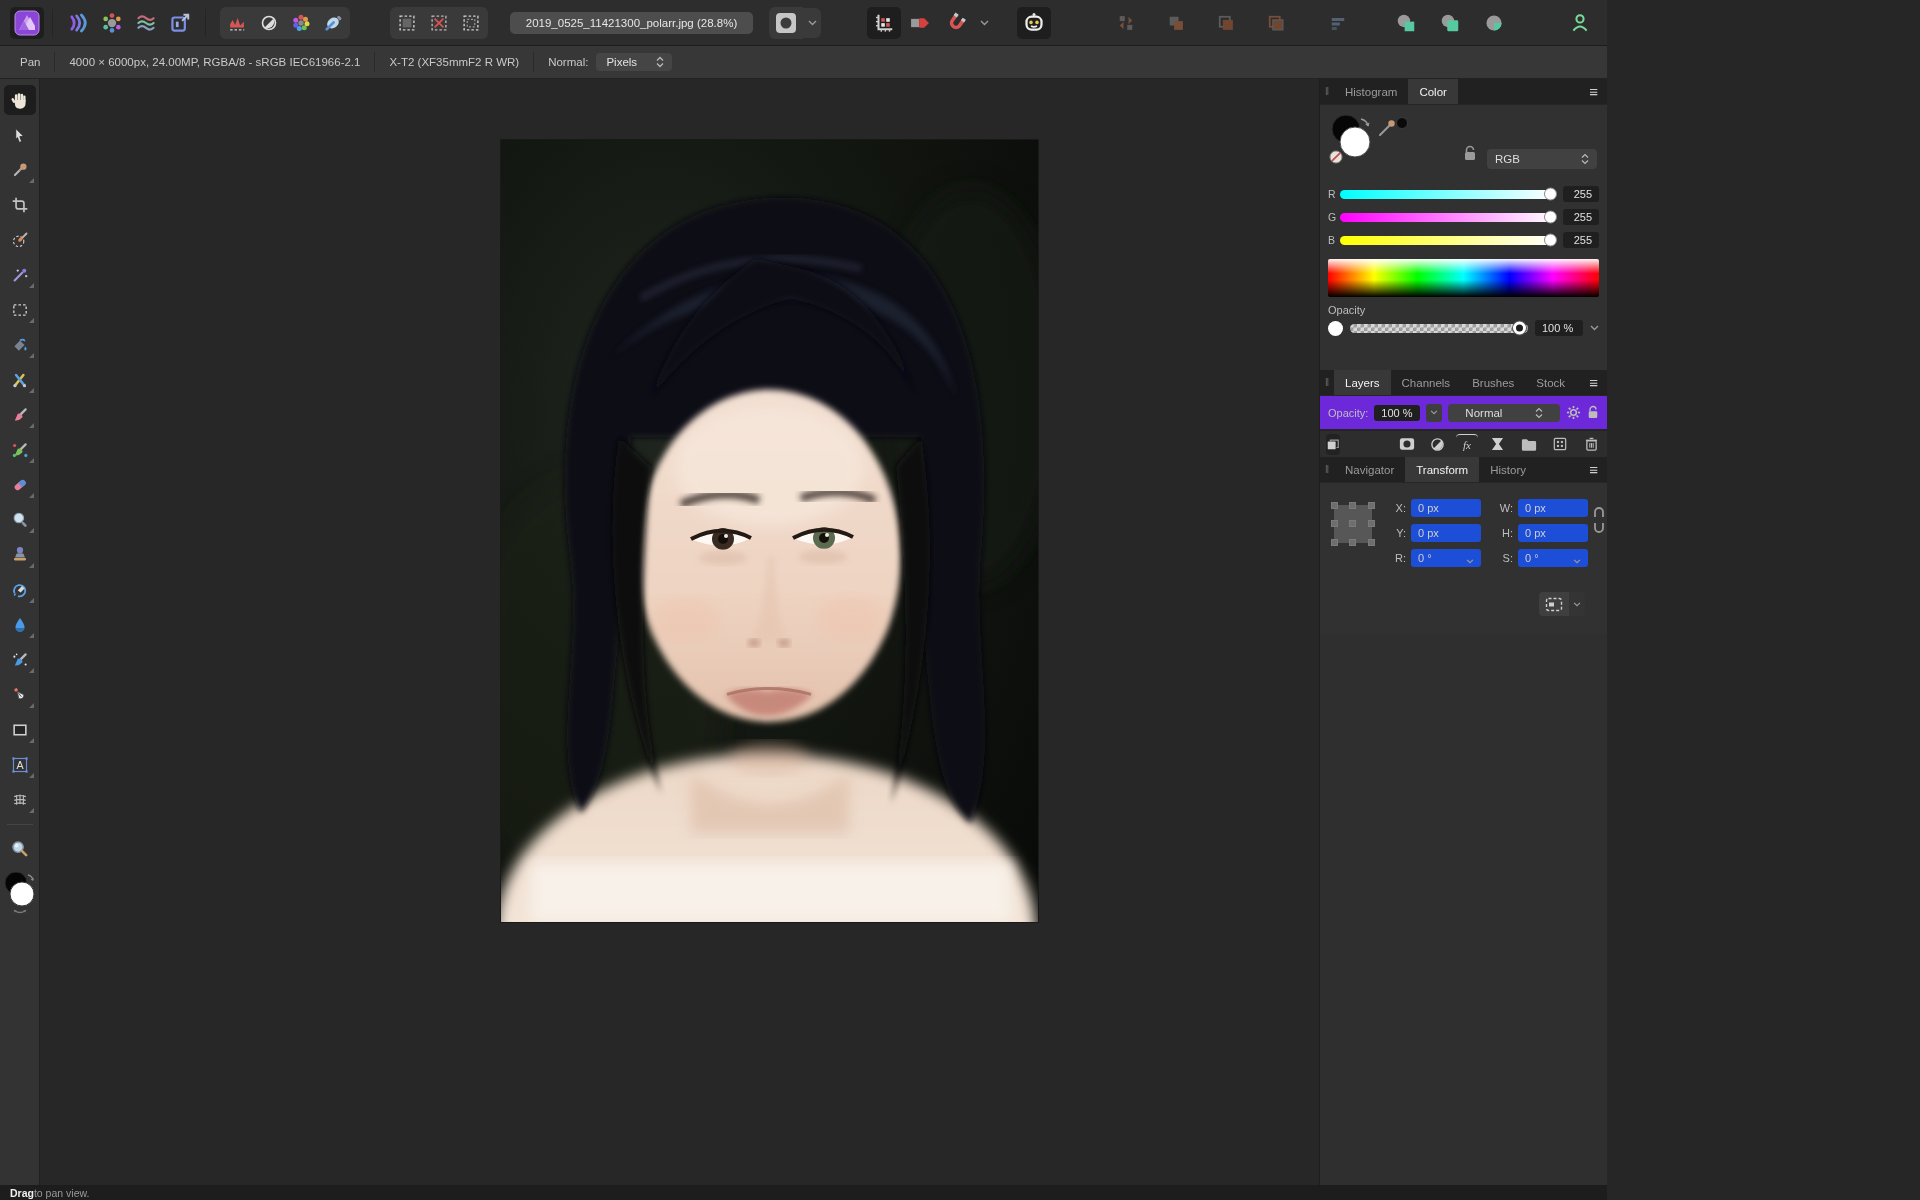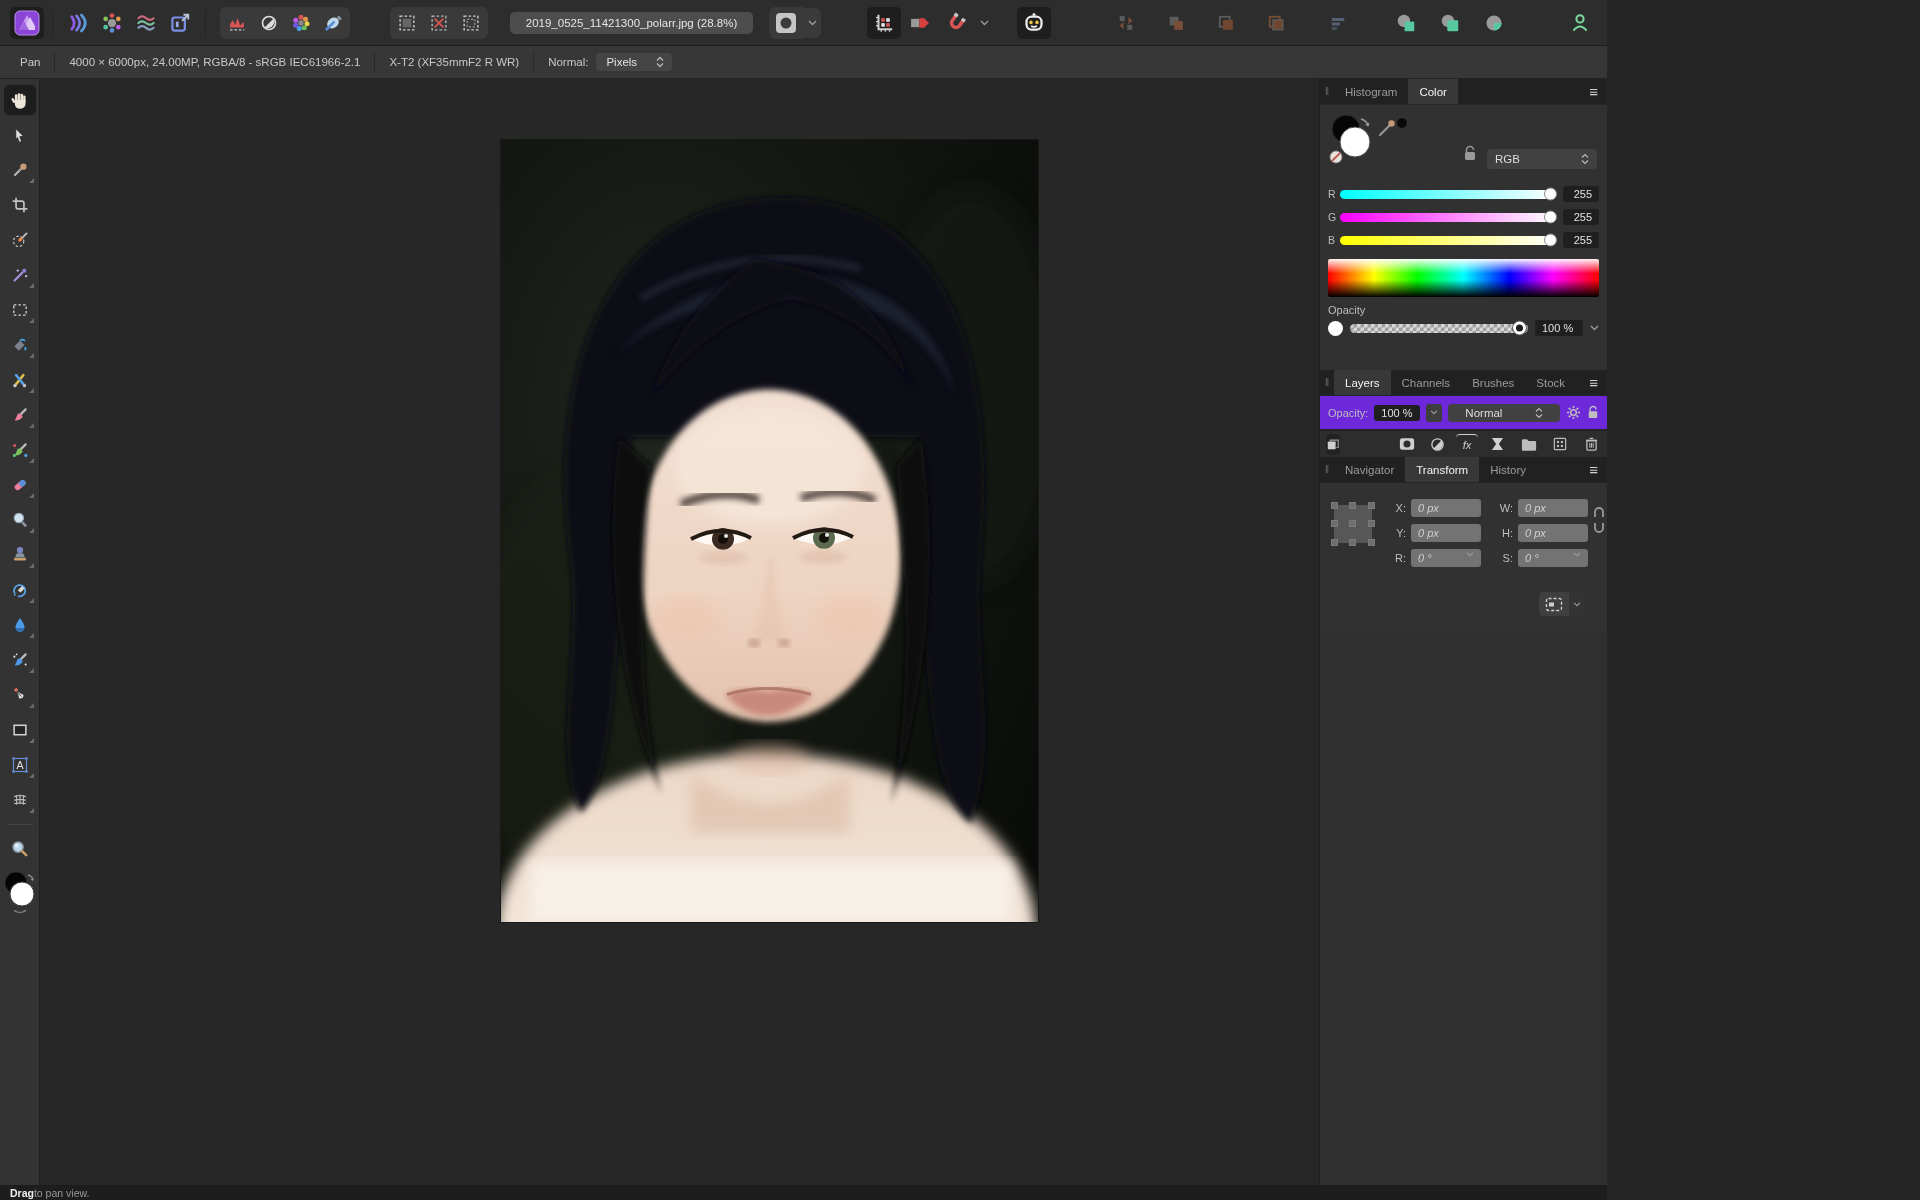--- a/index.html
+++ b/index.html
@@ -68,30 +68,30 @@
   .mini-chev { width:16px; height:18px; background:#3e3e3e; border-radius:3px; display:flex; align-items:center; justify-content:center; }
   .blend-dd { flex:1; background:#414141; border-radius:4px; color:#dedede; font-size:11.5px; padding:3px 17px; display:flex; justify-content:space-between; align-items:center; }
   .layer-list { flex:1; background:#282828; min-height:0; padding-top:8px; }
   .layer-row { height:41px; background:#44536b; display:flex; align-items:center; padding:0 8px 0 2px; }
   .row-grip { width:8px; height:26px; margin-right:3px;
     background-image:radial-gradient(#6a7488 1px, transparent 1.2px); background-size:4px 5px; }
   .thumb { width:38px; height:35px; padding:3px; margin-right:10px; }
   .thumb svg { display:block; outline:1px solid #1a1a1a; }
   .layer-name { color:#e8e8e8; font-size:11.5px; flex:1; }
   .layer-strip { height:27px; background:#2d2d2d; border-top:1px solid #242424; display:flex; align-items:center; padding:0 6px; gap:10px; flex:none; }
-  .ls-btn { display:flex; align-items:center; justify-content:center; width:22px; height:21px; border-radius:4px; }
+  .ls-btn { display:flex; align-items:center; justify-content:center; width:22px; height:21px; border-radius:4px;font-family:Liberation Serif, serif; }
   .ls-btn.pressed { background:#222; }
   .ls-center { display:flex; gap:8px; margin-left:46px; }
   .ls-right { display:flex; gap:9px; margin-left:auto; }
 
   .transform-content { height:151px; background:#313131; flex:none; position:relative; padding:16px 10px 0 12px; }
   .tf-grid { display:grid; grid-template-columns:auto auto; gap:7px 14px; margin-left:56px; margin-right:16px; }
   .tf-field { display:flex; align-items:center; }
   .tf-field .fl { width:18px; color:#bdbdbd; font-size:11px; text-align:right; margin-right:5px; }
-  .tf-val { flex:1; background:#737373; border-radius:3px; color:#cfcfcf; font-size:11px; padding:3px 7px; display:flex; justify-content:space-between; align-items:flex-start; min-width:70px;font-style:italic; }
+  .tf-val { flex:1; background:#1d4ed8; border-radius:3px; color:#cfcfcf; font-size:11px; padding:3px 7px; display:flex; justify-content:space-between; align-items:flex-end; min-width:70px; }
   .anchor-widget { position:absolute; left:14px; top:22px; width:38px; height:38px; background:#575757; border-radius:2px; }
   .anchor-widget i { position:absolute; width:7px; height:7px; background:#6e6e6e; border:1px solid #7a7a7a; }
 
   
   .status-bar { height:15px; background:#1d1d1d; display:flex; align-items:center; padding:0 10px; font-size:10.5px; flex:none; }
   .status-bar b { color:#f0f0f0; font-weight:bold; }
   .status-bar span { color:#9a9a9a; }
 </style>
 </head>
 <body>

